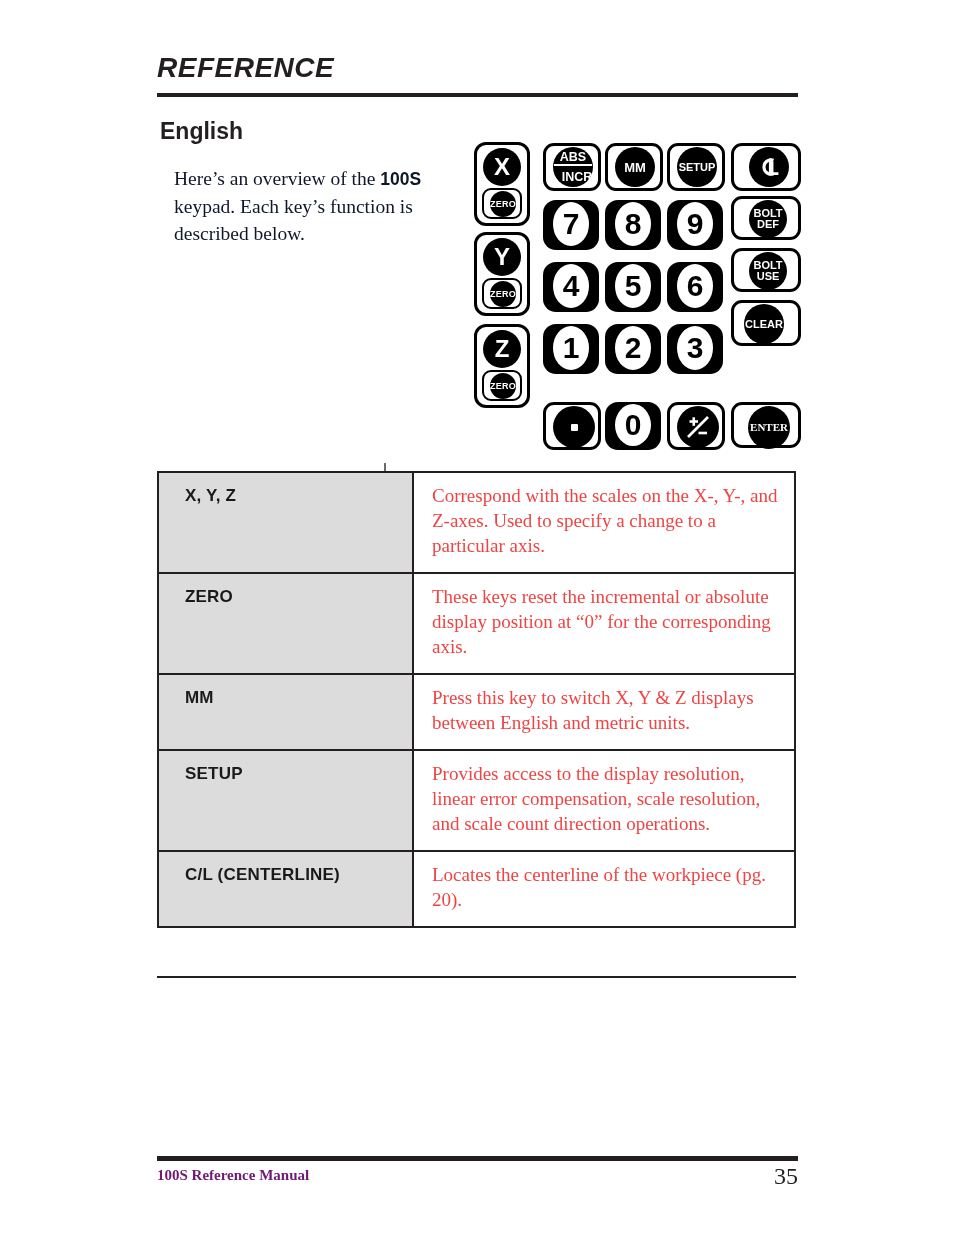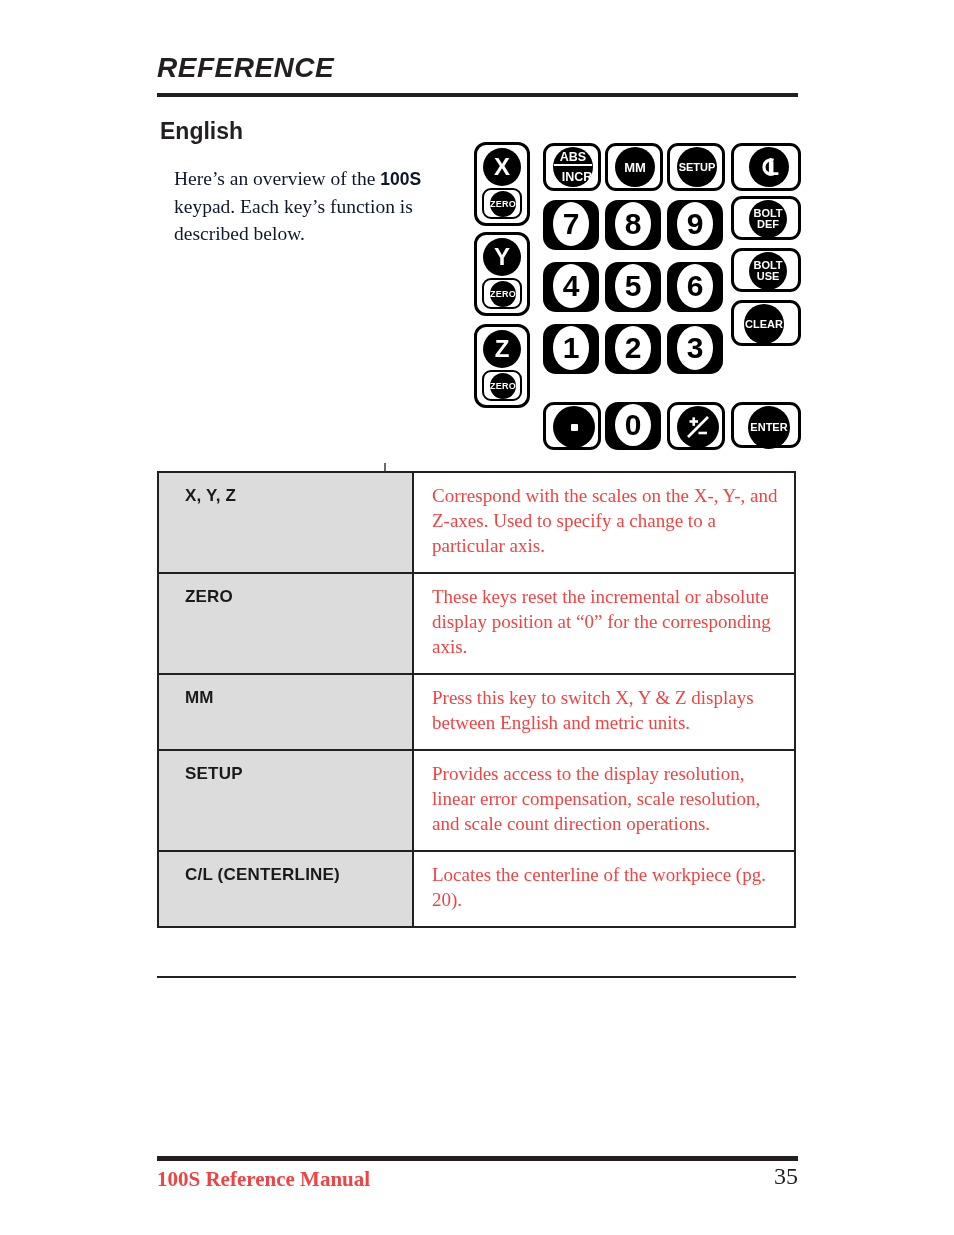--- a/index.html
+++ b/index.html
@@ -235,22 +235,22 @@
     width: 641px;
     height: 5px;
     background: #231f20;
   }
   .footer-left {
     position: absolute;
     left: 157px;
     top: 1167px;
     font-family: "Liberation Serif", serif;
     font-weight: bold;
-    font-size: 21px;
-    color: #ef4444;
+    font-size: 15px;
+    color: #701a75;
   }
   .footer-right {
     position: absolute;
     left: 700px;
     top: 1163px;
     width: 98px;
     text-align: right;
     font-family: "Liberation Serif", serif;
     font-size: 24px;
     color: #231f20;
@@ -336,21 +336,21 @@
         <span style="display:block">USE</span>
       </div>
     </div>
   </div>
 
   <div class="fn-key" style="left:261px; top:162px; width:70px; height:46px;">
     <div class="fn-disc" style="left:10px; top:1px; width:40px; height:40px; font-size:11px;">CLEAR</div>
   </div>
 
   <div class="fn-key" style="left:261px; top:264px; width:70px; height:46px;">
-    <div class="fn-disc" style="left:14px; top:1px; width:42px; height:43px; font-size:11px;">ENTER</div>
+    <div class="fn-disc" style="left:14px; top:1px; width:42px; height:43px; font-size:11px;font-family:Liberation Serif, serif;">ENTER</div>
   </div>
 
   <div class="num-key" style="left:73px; top:62px;">
     <div class="num-disc">7</div>
   </div>
   <div class="num-key" style="left:135px; top:62px;">
     <div class="num-disc">8</div>
   </div>
   <div class="num-key" style="left:197px; top:62px;">
     <div class="num-disc">9</div>

